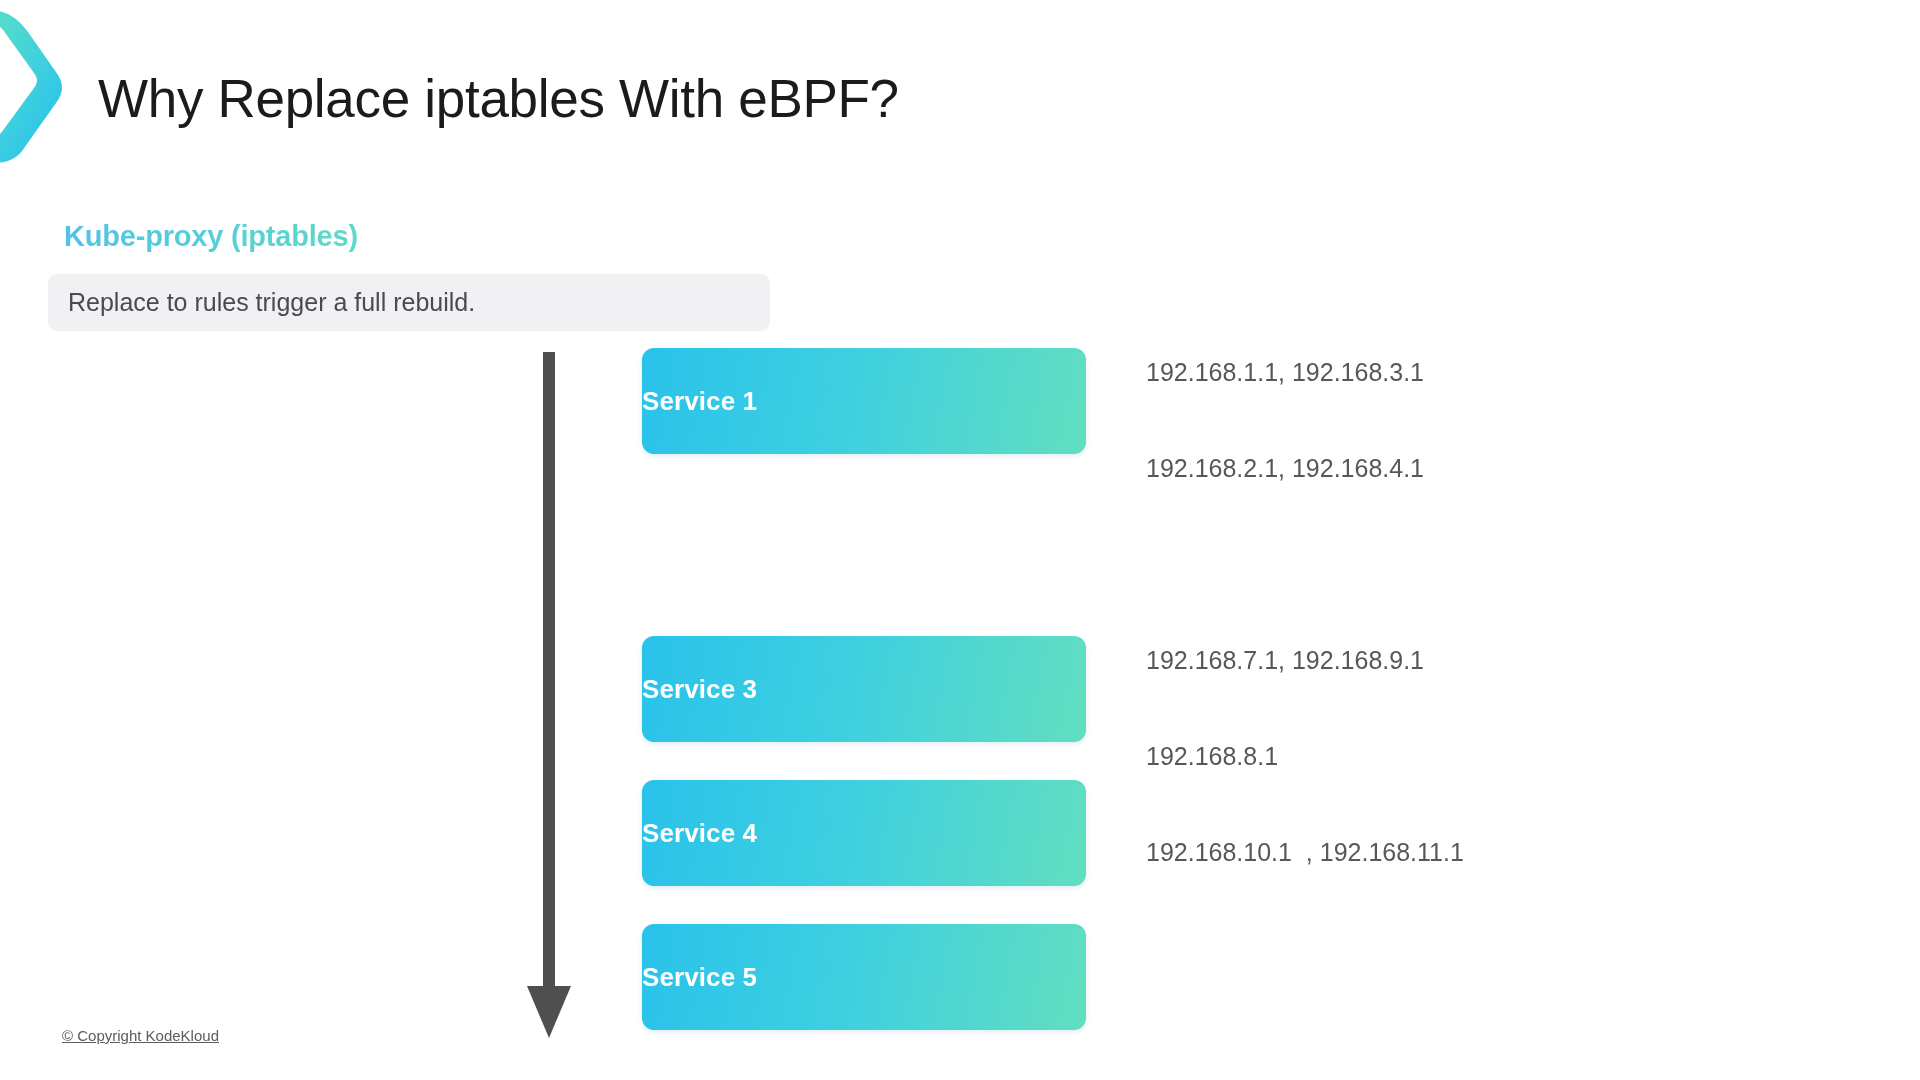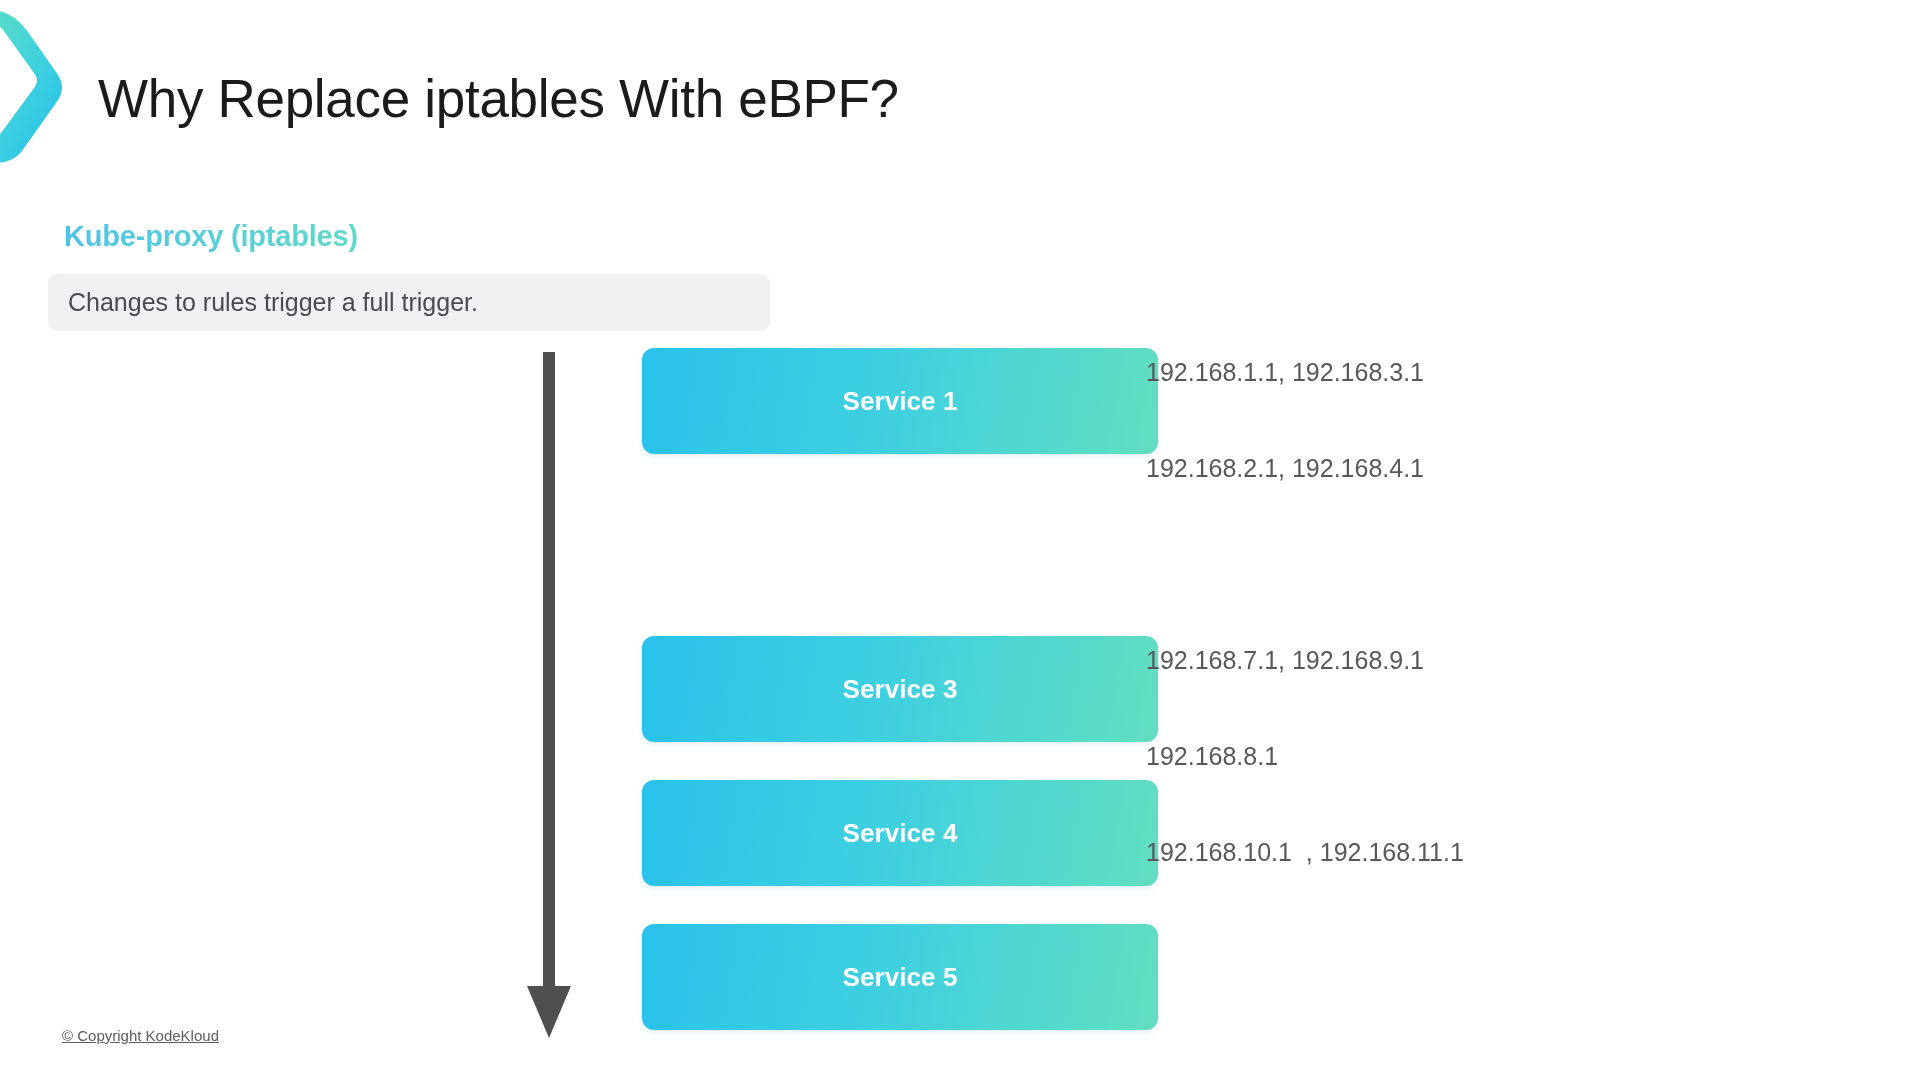--- a/index.html
+++ b/index.html
@@ -114,27 +114,26 @@
     width: 1260px;
   }
   .service-row {
     position: relative;
     height: 144px;
   }
   .service-box {
     position: absolute;
     left: 0;
     top: 0;
-    width: 516px;
+    width: 444px;
     height: 106px;
     border-radius: 12px;
     background: linear-gradient(100deg, #29C2EB 0%, #3FD0DF 48%, #62DEC0 100%);
     display: flex;
     align-items: center;
-    justify-content: center;
     box-shadow: 0 2px 5px rgba(60,150,170,0.16);
   }
   .service-label {
     color: #ffffff;
     font-size: 26px;
     font-weight: bold;
     letter-spacing: 0.1px;
   }
   .service-ips {
     position: absolute;
@@ -176,21 +175,21 @@
       </defs>
       <path d="M-10 2 L6 2 C22 2 34 10 44 24 L72 64 C80 75 80 84 72 95 L38 143 C30 153 20 155 8 155 L-10 155 L-10 138 C2 138 12 132 20 121 L50 80 C54 74 54 71 50 65 L22 26 C14 14 4 10 -10 10 Z" fill="url(#chevGrad)"></path>
     </svg>
   </div>
 
   <h1 class="slide-title">Why Replace iptables With eBPF?</h1>
 
   <h2 class="section-heading">Kube-proxy (iptables)</h2>
 
   <div class="note-box">
-    <span class="note-text">Changes to rules trigger a full trigger.</span>
+    <span class="note-text">Replace to rules trigger a full rebuild.</span>
   </div>
 
   <div class="flow-arrow">
     <div class="shaft"></div>
     <div class="head"></div>
   </div>
 
   <div class="service-list">
 
     <div class="service-row">

